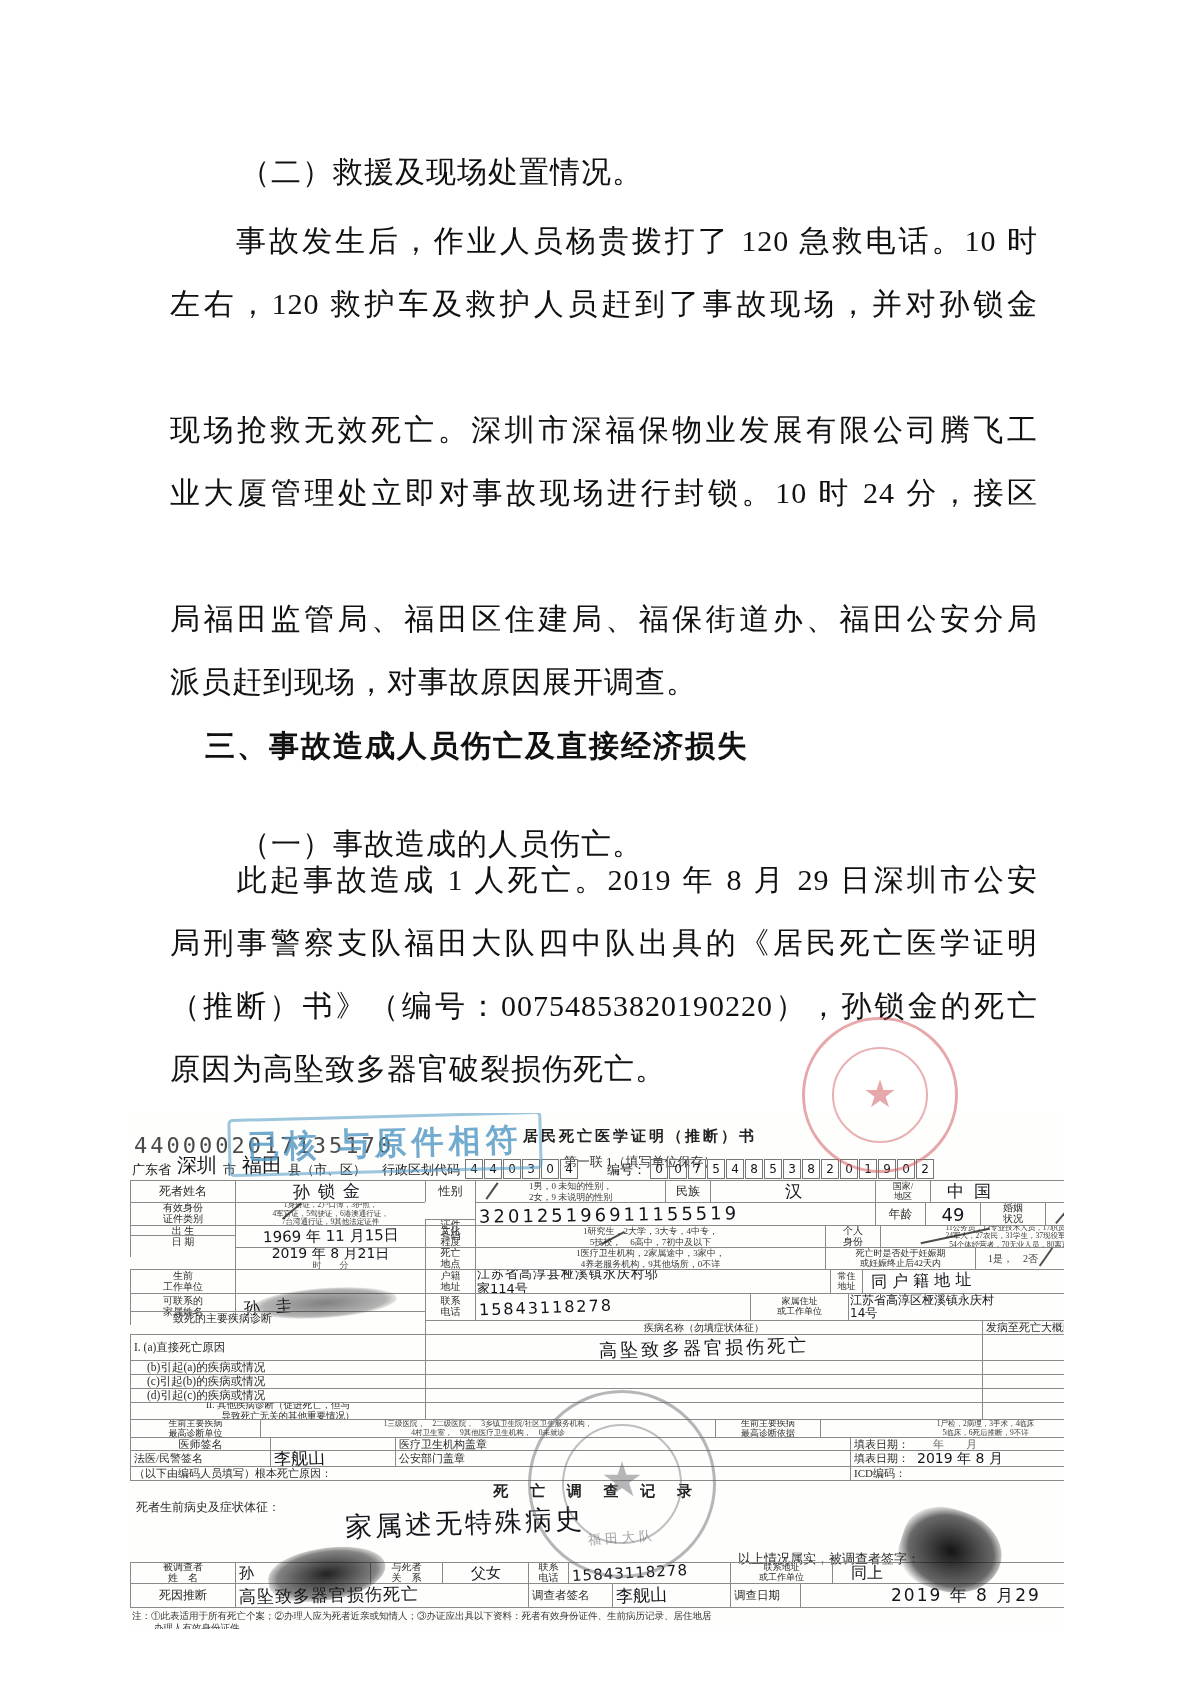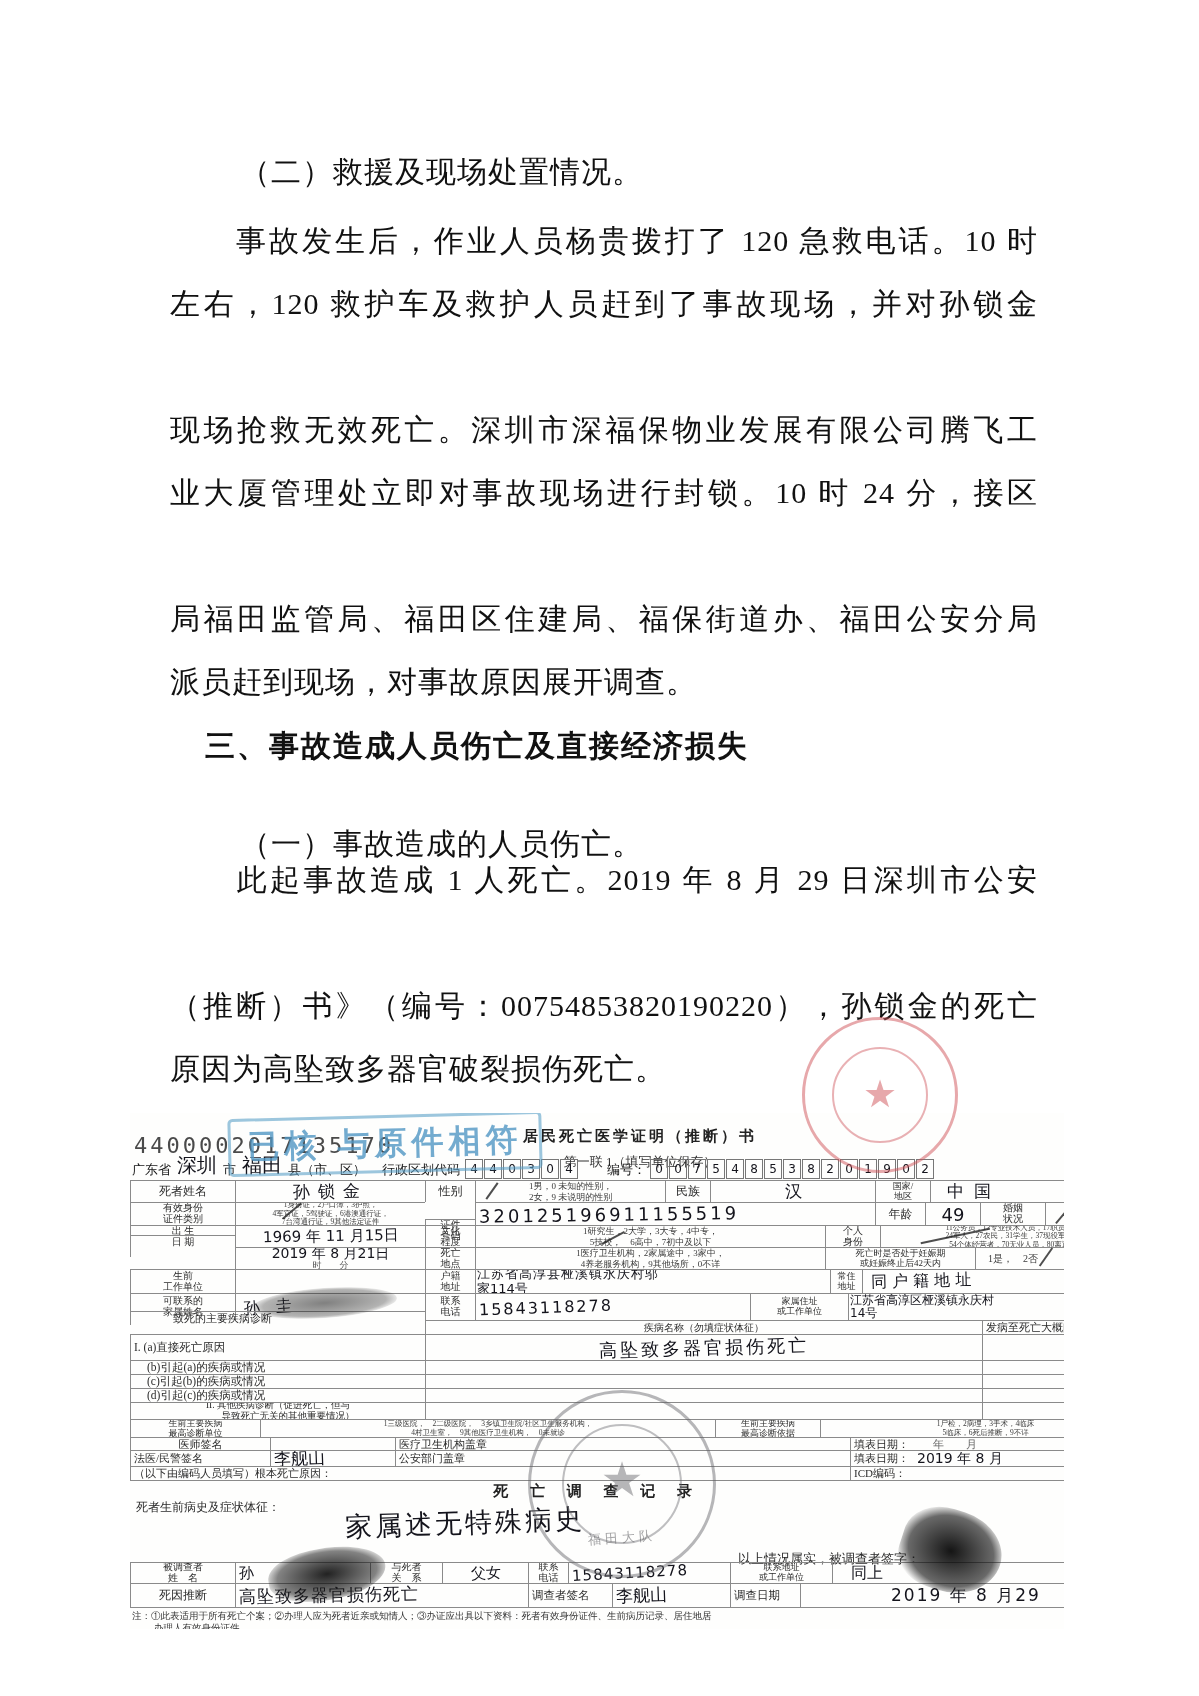--- a/index.html
+++ b/index.html
@@ -42,20 +42,21 @@
   <div class="dline jf" style="top:284px;">左右，120 救护车及救护人员赶到了事故现场，并对孙锁金</div>
   <div class="dline jf" style="top:410px;">现场抢救无效死亡。深圳市深福保物业发展有限公司腾飞工</div>
   <div class="dline jf" style="top:473px;">业大厦管理处立即对事故现场进行封锁。10 时 24 分，接区</div>
   <div class="dline jf" style="top:599px;">局福田监管局、福田区住建局、福保街道办、福田公安分局</div>
   <div class="dline" style="top:662px;">派员赶到现场，对事故原因展开调查。</div>
 
   <div class="dhead bold-head" style="left:205px;top:726px;">三、事故造成人员伤亡及直接经济损失</div>
   <div class="dhead" style="left:240px;top:796px;margin-top:28px;">（一）事故造成的人员伤亡。</div>
 
   <div class="dline jf" style="top:860px;">　　此起事故造成 1 人死亡。2019 年 8 月 29 日深圳市公安</div>
+  <div class="dline jf" style="top:923px;">局刑事警察支队福田大队四中队出具的《居民死亡医学证明</div>
   <div class="dline jf" style="top:986px;">（推断）书》（编号：00754853820190220），孙锁金的死亡</div>
   <div class="dline" style="top:1049px;">原因为高坠致多器官破裂损伤死亡。</div>
 
   <div id="form">
 
     <div class="serial" style="left:4px;top:20px;font-size:22px;letter-spacing:3px;">4400002017135170</div>
 
     <div style="position:absolute;left:98px;top:2px;width:308px;height:52px;border:3px solid rgba(90,160,200,.6);border-radius:5px;transform:rotate(-1.5deg);display:flex;align-items:center;justify-content:center;z-index:6;">
       <span style="font-size:32px;font-weight:700;letter-spacing:5px;color:rgba(80,150,195,.8);font-family:'DejaVu Serif',serif;">已核 与原件相符</span>
     </div>

